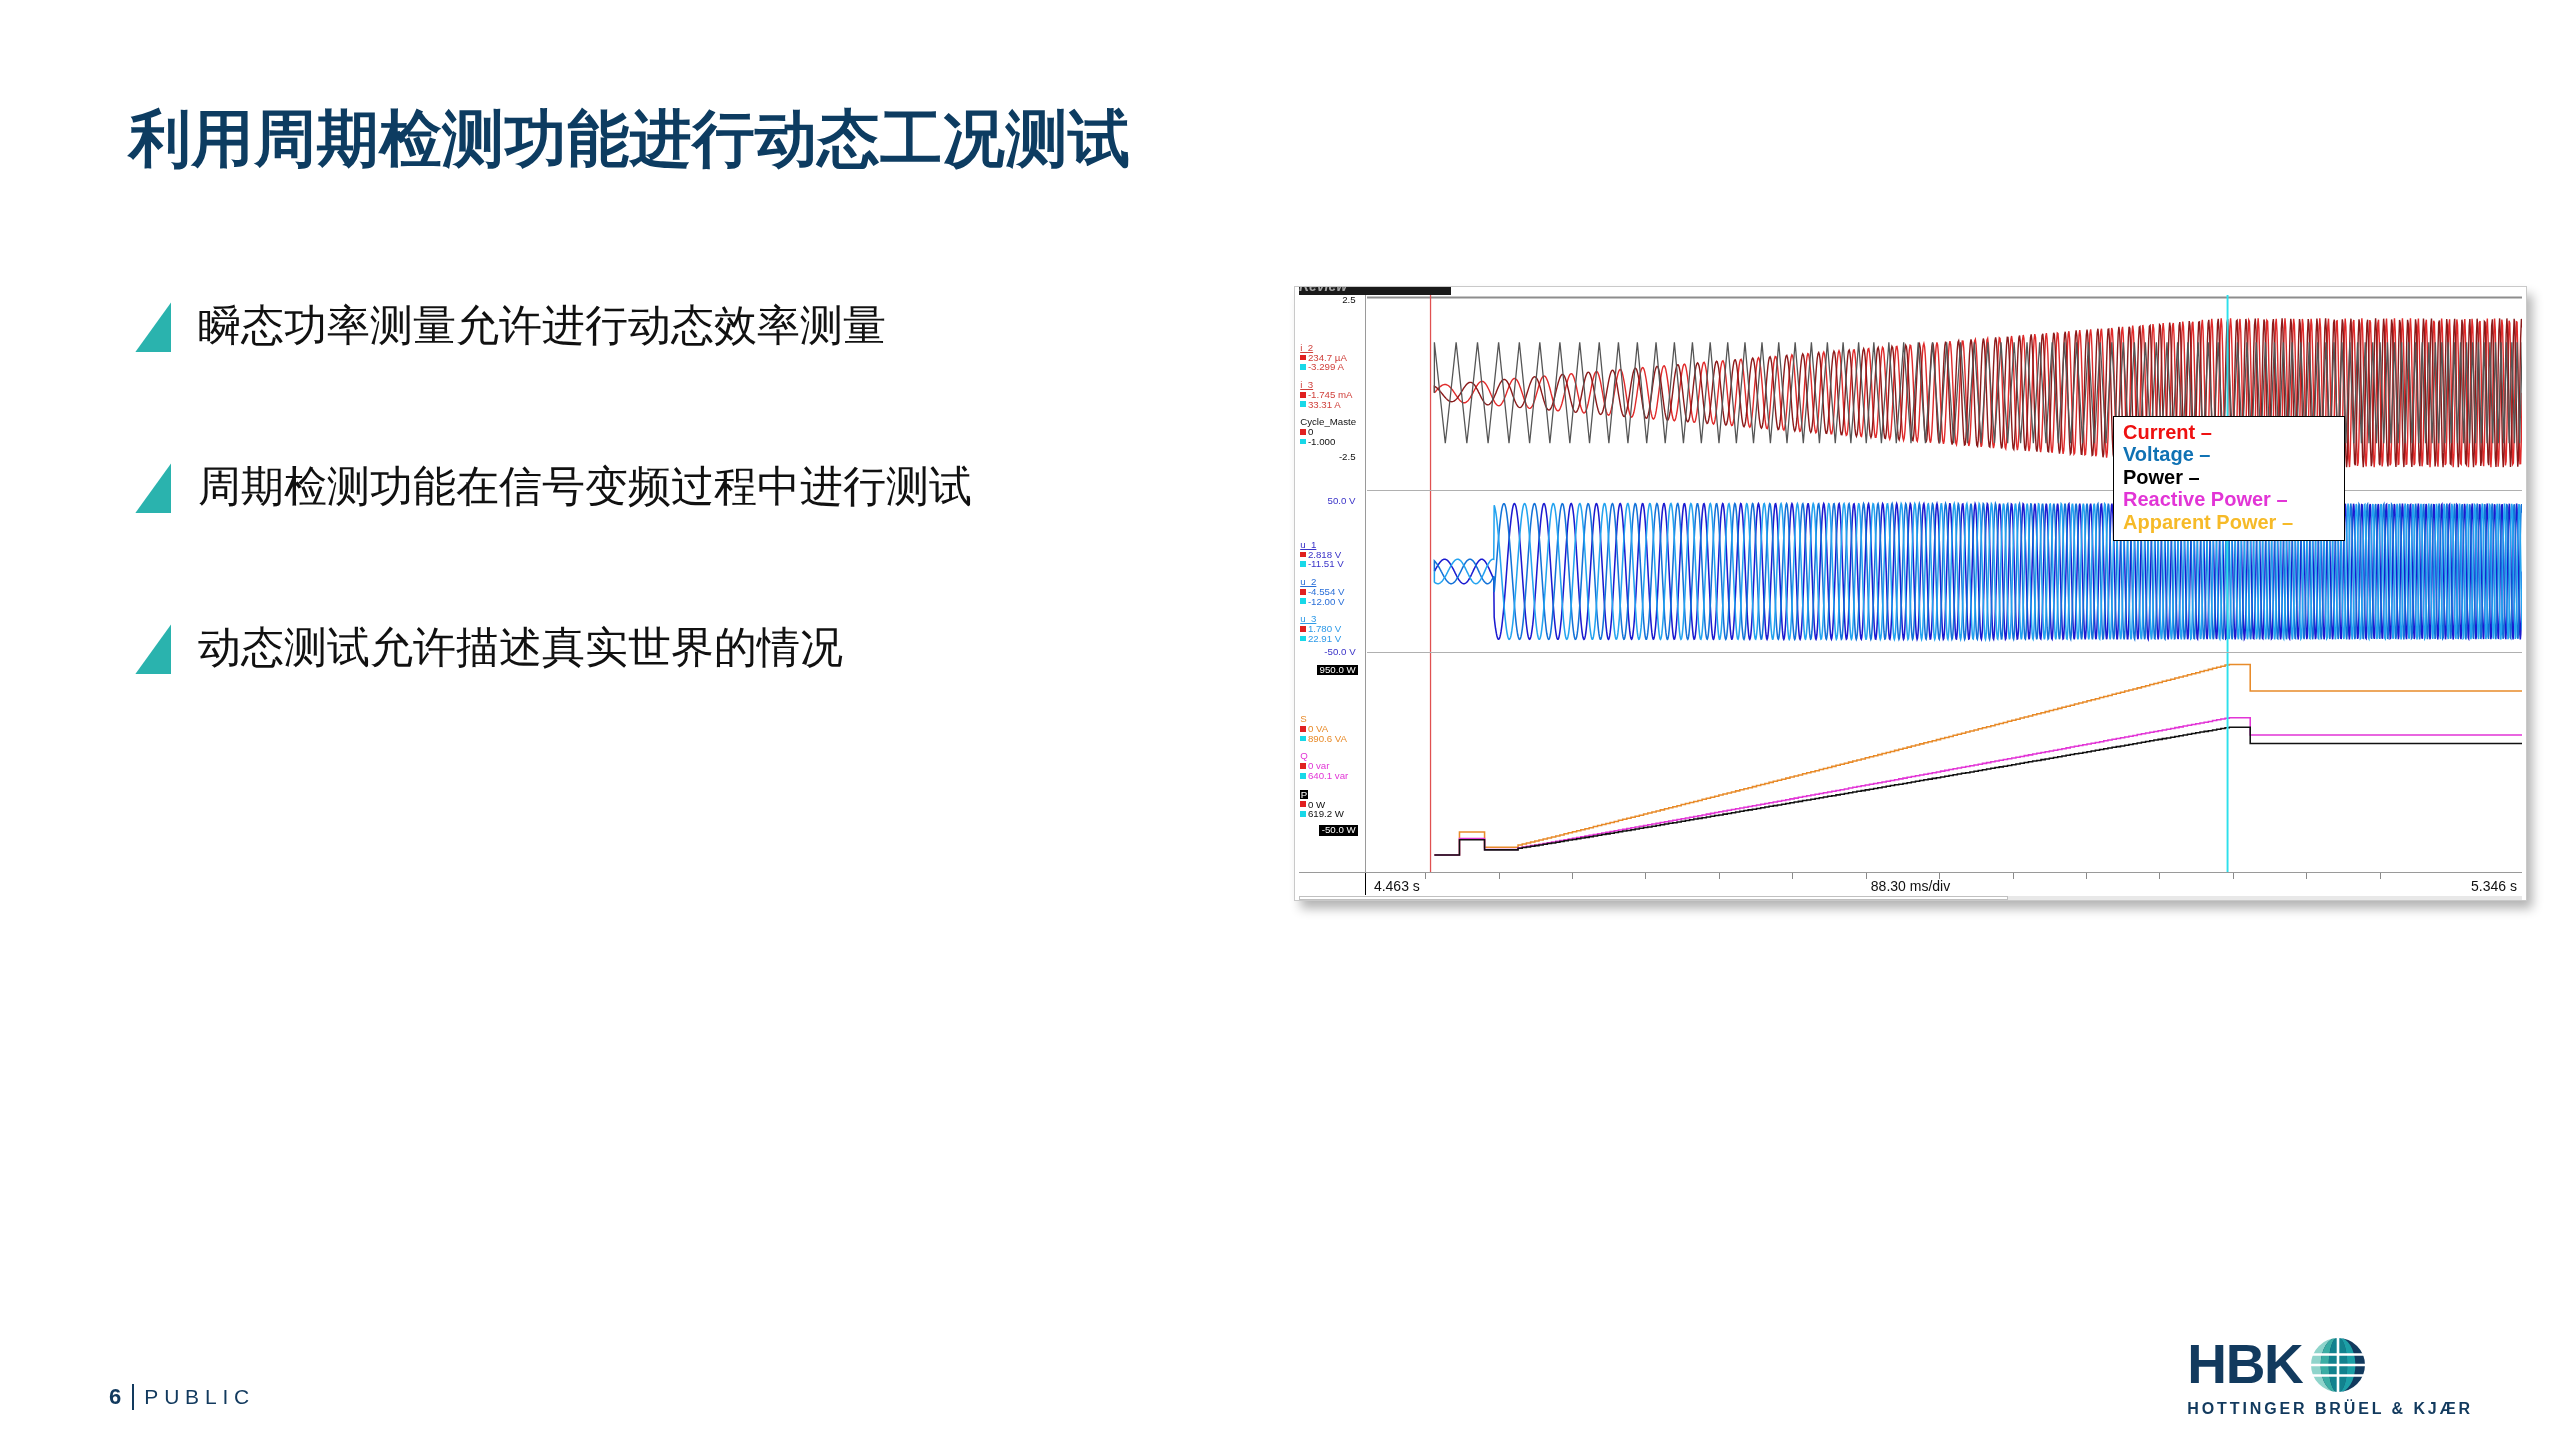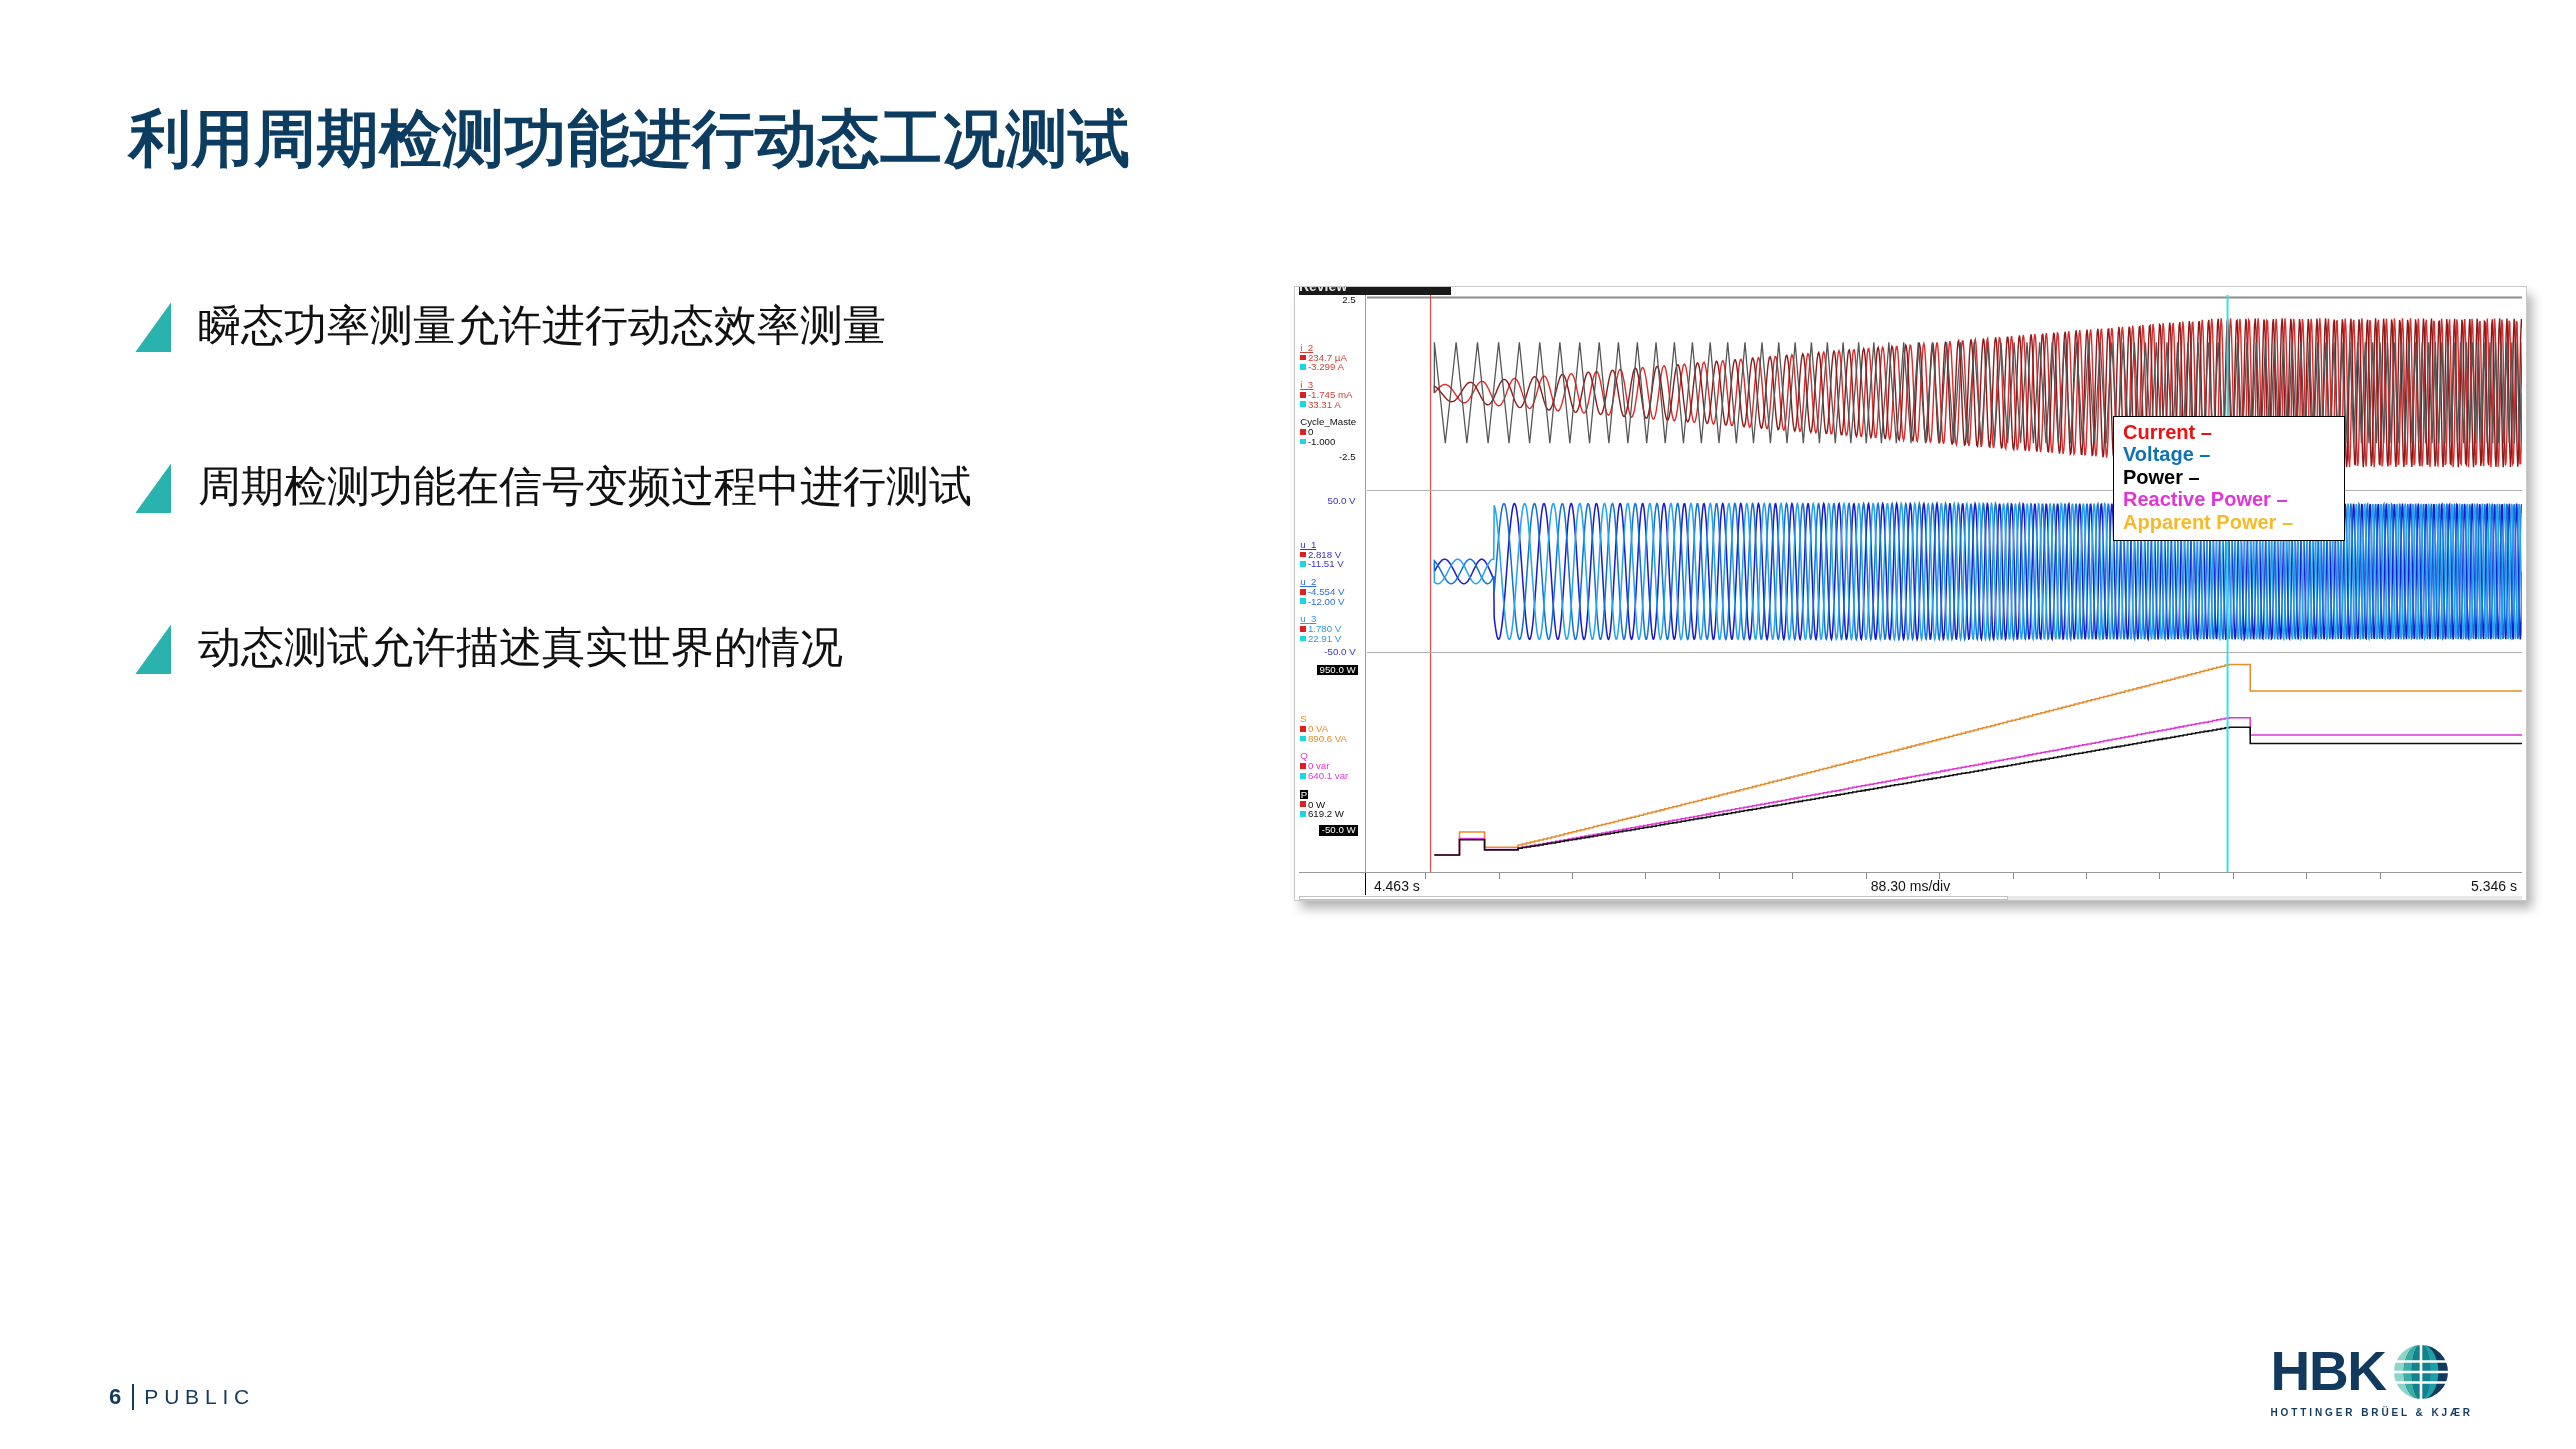--- a/index.html
+++ b/index.html
@@ -31,22 +31,22 @@
     position:relative;width:1231px;height:613px;background:#ffffff;
     box-shadow:6.4px 7.7px 10.3px rgba(0,0,0,.30);
     border:0.6px solid #c9c9c9;overflow:hidden;
     font-family:"Liberation Sans","DejaVu Sans",sans-serif;
   }
   .shot-topbar{
     position:absolute;left:3.9px;top:0;width:152px;height:7.7px;
     background:#1a1a1a;overflow:hidden;
   }
   .shot-topbar span{
-    display:block;font-size:14px;color:#e5e5e5;line-height:14px;
-    margin-top:-7.7px;font-weight:bold;
+    display:block;font-size:14px;color:#a3a3a3;line-height:14px;
+    margin-top:-7.7px;font-weight:bold;font-style:italic;
   }
   
   .gutter{
     position:absolute;left:3.9px;top:7.7px;width:67px;height:578px;
     background:#ffffff;border-right:1.3px solid #9a9a9a;
     box-sizing:border-box;
   }
   
   .panels{
     position:absolute;left:72px;top:7.7px;right:3.9px;bottom:27px;
@@ -109,21 +109,21 @@
   .pg-div{width:1.9px;height:26px;background:#123a5e;margin:0 10.3px;}
   .pg-pub{font-size:21px;letter-spacing:5.8px;}
   .logo{position:absolute;right:103px;bottom:31px;text-align:left;}
   .logo-row{display:flex;align-items:center;}
   .logo-word{
     font-size:55px;font-weight:bold;color:#123a5e;letter-spacing:-1.3px;
     line-height:55px;
   }
   .logo-globe{width:58px;height:58px;margin-left:6.4px;}
   .logo-sub{
-    font-size:10px;letter-spacing:2.9px;color:#123a5e;font-weight:bold;
+    font-size:16px;letter-spacing:2.9px;color:#123a5e;font-weight:bold;
     margin-top:6.4px;white-space:nowrap;
   }
 </style>
 </head>
 <body>
 
 <div class="slide-title">利用周期检测功能进行动态工况测试</div>
 
 <div class="bullets">
   <div class="bullet">

